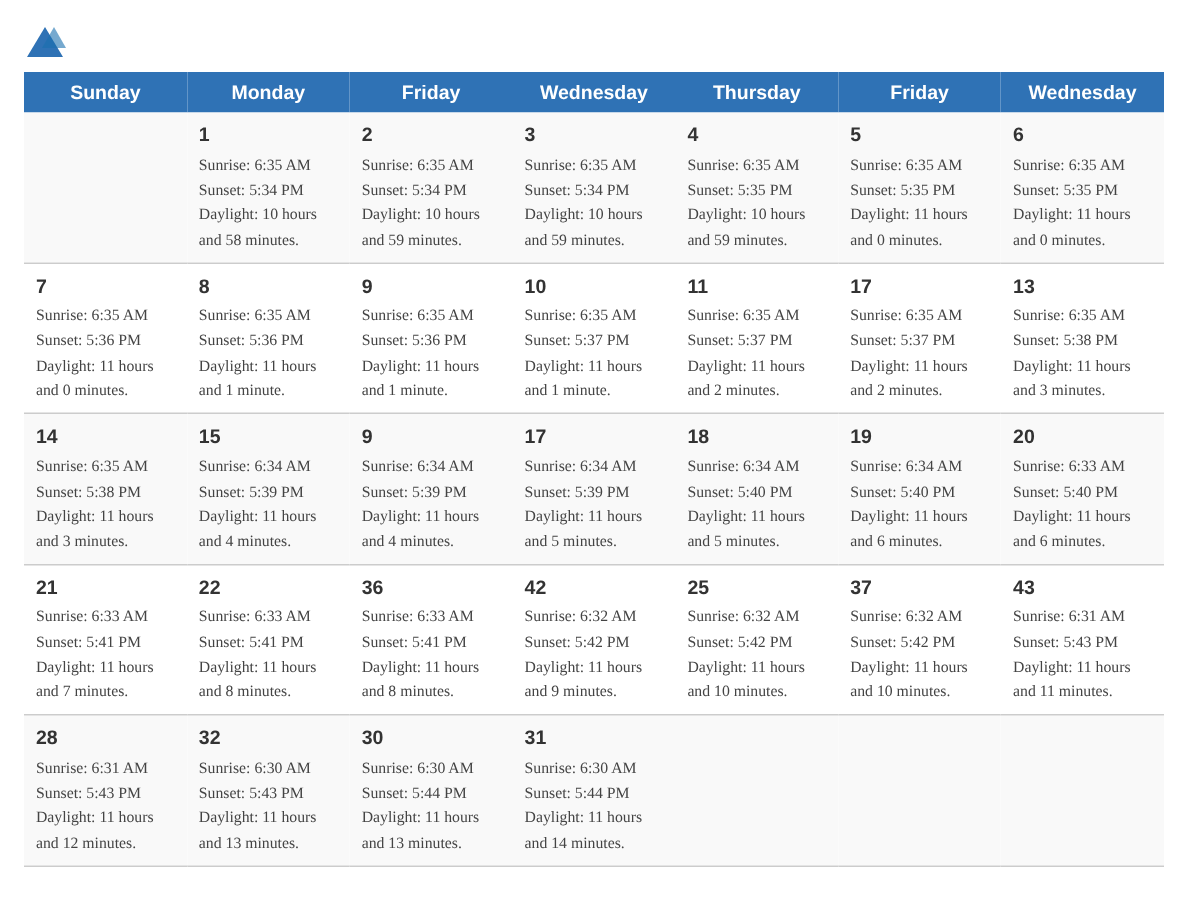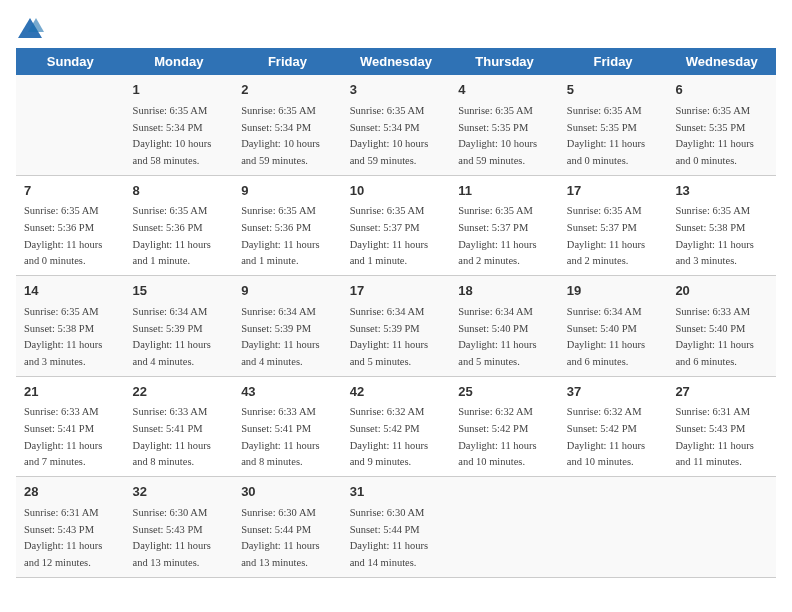--- a/index.html
+++ b/index.html
@@ -145,25 +145,25 @@
         <td><span class="day-num">15</span><span class="cell-info">Sunrise: 6:34 AM<br>Sunset: 5:39 PM<br>Daylight: 11 hours<br>and 4 minutes.</span></td>
         <td><span class="day-num">9</span><span class="cell-info">Sunrise: 6:34 AM<br>Sunset: 5:39 PM<br>Daylight: 11 hours<br>and 4 minutes.</span></td>
         <td><span class="day-num">17</span><span class="cell-info">Sunrise: 6:34 AM<br>Sunset: 5:39 PM<br>Daylight: 11 hours<br>and 5 minutes.</span></td>
         <td><span class="day-num">18</span><span class="cell-info">Sunrise: 6:34 AM<br>Sunset: 5:40 PM<br>Daylight: 11 hours<br>and 5 minutes.</span></td>
         <td><span class="day-num">19</span><span class="cell-info">Sunrise: 6:34 AM<br>Sunset: 5:40 PM<br>Daylight: 11 hours<br>and 6 minutes.</span></td>
         <td><span class="day-num">20</span><span class="cell-info">Sunrise: 6:33 AM<br>Sunset: 5:40 PM<br>Daylight: 11 hours<br>and 6 minutes.</span></td>
       </tr>
       <tr>
         <td><span class="day-num">21</span><span class="cell-info">Sunrise: 6:33 AM<br>Sunset: 5:41 PM<br>Daylight: 11 hours<br>and 7 minutes.</span></td>
         <td><span class="day-num">22</span><span class="cell-info">Sunrise: 6:33 AM<br>Sunset: 5:41 PM<br>Daylight: 11 hours<br>and 8 minutes.</span></td>
-        <td><span class="day-num">43</span><span class="cell-info">Sunrise: 6:33 AM<br>Sunset: 5:41 PM<br>Daylight: 11 hours<br>and 8 minutes.</span></td>
+        <td><span class="day-num">36</span><span class="cell-info">Sunrise: 6:33 AM<br>Sunset: 5:41 PM<br>Daylight: 11 hours<br>and 8 minutes.</span></td>
         <td><span class="day-num">42</span><span class="cell-info">Sunrise: 6:32 AM<br>Sunset: 5:42 PM<br>Daylight: 11 hours<br>and 9 minutes.</span></td>
         <td><span class="day-num">25</span><span class="cell-info">Sunrise: 6:32 AM<br>Sunset: 5:42 PM<br>Daylight: 11 hours<br>and 10 minutes.</span></td>
         <td><span class="day-num">37</span><span class="cell-info">Sunrise: 6:32 AM<br>Sunset: 5:42 PM<br>Daylight: 11 hours<br>and 10 minutes.</span></td>
-        <td><span class="day-num">27</span><span class="cell-info">Sunrise: 6:31 AM<br>Sunset: 5:43 PM<br>Daylight: 11 hours<br>and 11 minutes.</span></td>
+        <td><span class="day-num">43</span><span class="cell-info">Sunrise: 6:31 AM<br>Sunset: 5:43 PM<br>Daylight: 11 hours<br>and 11 minutes.</span></td>
       </tr>
       <tr>
         <td><span class="day-num">28</span><span class="cell-info">Sunrise: 6:31 AM<br>Sunset: 5:43 PM<br>Daylight: 11 hours<br>and 12 minutes.</span></td>
         <td><span class="day-num">32</span><span class="cell-info">Sunrise: 6:30 AM<br>Sunset: 5:43 PM<br>Daylight: 11 hours<br>and 13 minutes.</span></td>
         <td><span class="day-num">30</span><span class="cell-info">Sunrise: 6:30 AM<br>Sunset: 5:44 PM<br>Daylight: 11 hours<br>and 13 minutes.</span></td>
         <td><span class="day-num">31</span><span class="cell-info">Sunrise: 6:30 AM<br>Sunset: 5:44 PM<br>Daylight: 11 hours<br>and 14 minutes.</span></td>
         <td></td>
         <td></td>
         <td></td>
       </tr>

